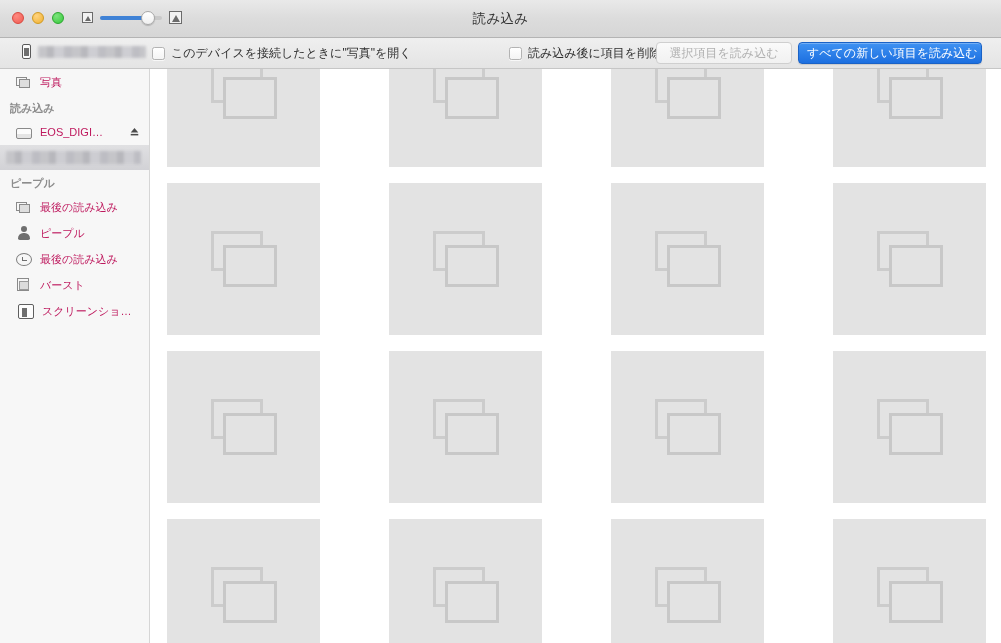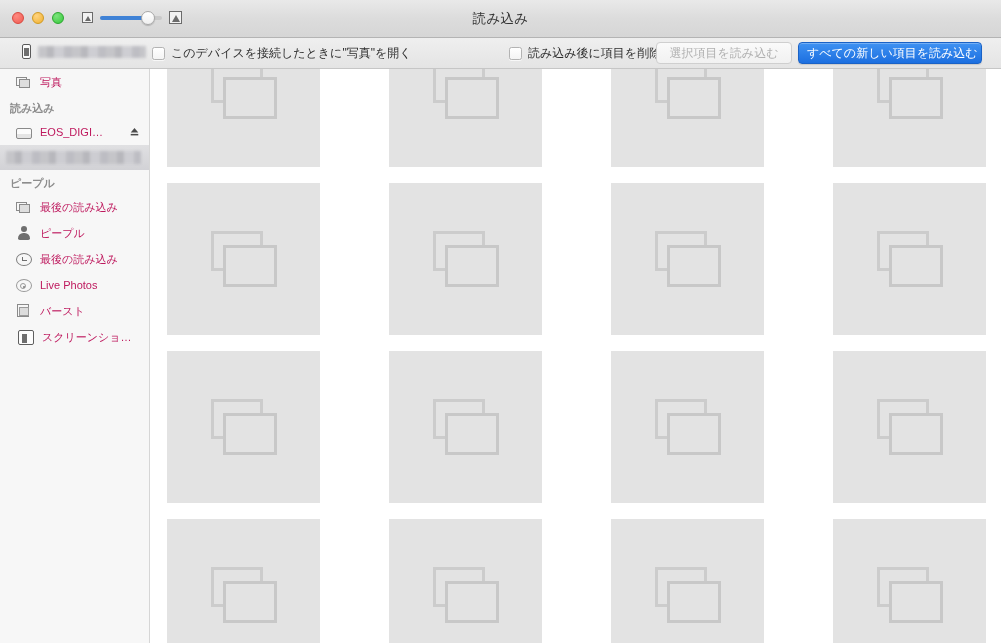--- a/index.html
+++ b/index.html
@@ -389,24 +389,20 @@
       <span class="sb-icon ic-person"></span>
       <span class="sb-label">ピープル</span>
     </div>
 
 
     <div class="sb-item">
       <span class="sb-icon ic-clock"></span>
       <span class="sb-label">最後の読み込み</span>
     </div>
 
-    <div class="sb-item">
-      <span class="sb-icon ic-live"></span>
-      <span class="sb-label">Live Photos</span>
-    </div>
 
     <div class="sb-item">
       <span class="sb-icon ic-burst"></span>
       <span class="sb-label">バースト</span>
     </div>
 
     <div class="sb-item">
       <span class="sb-icon ic-screenshot"></span>
       <span class="sb-label">スクリーンショ…</span>
     </div>

